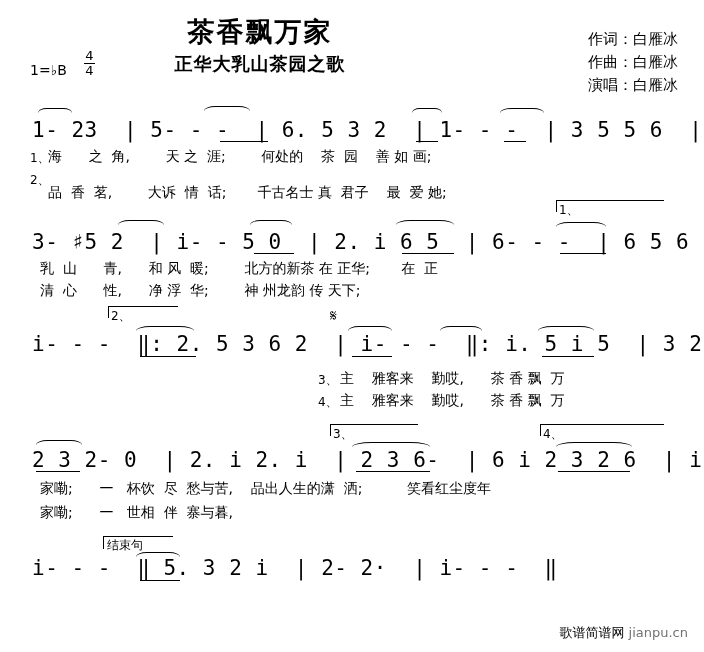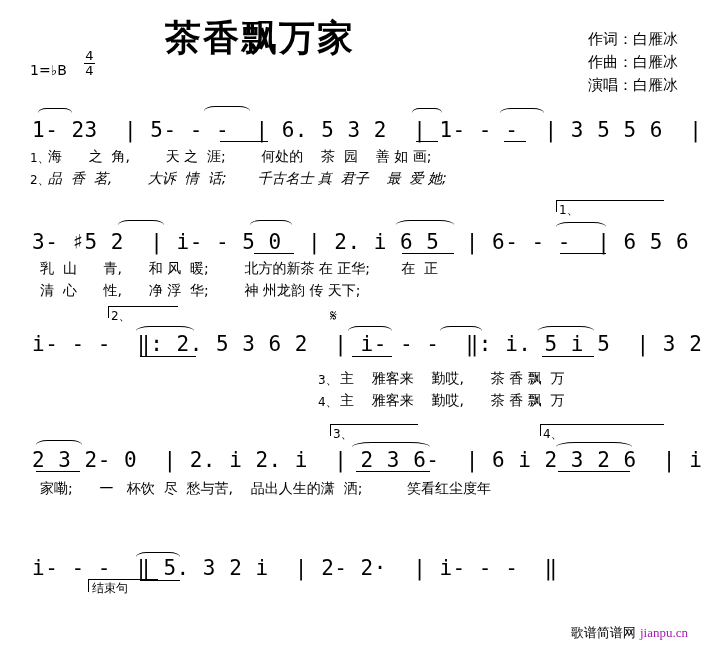--- a/index.html
+++ b/index.html
@@ -10,21 +10,21 @@
     color:#000;
     position:relative;
     overflow:hidden;
   }
   #sheet{position:relative;width:704px;height:652px;}
 
   
   .title{
     position:absolute;left:0;top:14px;width:520px;
     text-align:center;
-    font-size:36px;font-weight:bold;
+    font-size:27px;font-weight:bold;
     font-family:"DejaVu Sans", sans-serif;
     letter-spacing:2px;
   }
   .subtitle{
     position:absolute;left:0;top:52px;width:520px;
     text-align:center;
     font-size:18px;font-weight:bold;
     font-family:"DejaVu Sans", sans-serif;
     letter-spacing:1px;
   }
@@ -118,28 +118,29 @@
   .endlabel .hline{position:absolute;left:0;top:0;height:1.4px;background:#000;}
   .endlabel .txt{position:absolute;left:4px;top:1px;}
 
   
   .footer{
     position:absolute;right:16px;bottom:10px;
     font-size:13px;
     font-family:"DejaVu Sans", sans-serif;
   }
   .footer .cn{color:#000;}
-  .footer .en{color:#a21caf;font-family:Liberation Serif, serif;}
+  .footer .en{color:#737373;}
 </style>
 </head>
 <body>
 
 <div id="sheet">
 
   <div class="title">茶香飘万家</div>
+  <div class="subtitle">正华大乳山茶园之歌</div>
 
   <div class="credits">
     <div>作词：白雁冰</div>
     <div>作曲：白雁冰</div>
     <div>演唱：白雁冰</div>
   </div>
 
   <div class="keysig">1=♭B</div>
   <div class="meter">
     <b>4</b>
@@ -154,21 +155,21 @@
 
   <div class="notes" style="left:32px;top:118px;letter-spacing:0.5px;">1- 23  | 5- - -  | 6. 5 3 2  | 1- - -  | 3 5 5 6  | 1 2 1 6-  | 7 1 7 6  | 5- - -</div>
 
   <div class="beam" style="left:220px;top:141px;width:48px;"></div>
   <div class="beam" style="left:416px;top:141px;width:22px;"></div>
   <div class="beam" style="left:504px;top:141px;width:22px;"></div>
 
   <div class="lyricnum" style="left:30px;top:150px;">1、</div>
   <div class="lyric" style="left:48px;top:148px;">海      之  角,        天 之  涯;        何处的    茶  园    善 如 画;</div>
   <div class="lyricnum" style="left:30px;top:172px;">2、</div>
-  <div class="lyric" style="left:48px;top:170px;font-style:italic;">品  香  茗,        大诉  情  话;       千古名士 真  君子    最  爱 她;</div>
+  <div class="lyric" style="left:48px;top:184px;">品  香  茗,        大诉  情  话;       千古名士 真  君子    最  爱 她;</div>
 
   <div class="volta" style="left:556px;top:200px;width:108px;height:16px;">
     <div class="vline"></div>
     <div class="hline" style="width:108px;"></div>
     <div class="txt">1、</div>
   </div>
 
   <div class="slur" style="left:118px;top:220px;width:46px;"></div>
   <div class="slur" style="left:250px;top:220px;width:42px;"></div>
   <div class="slur" style="left:396px;top:220px;width:58px;"></div>
@@ -218,22 +219,23 @@
   <div class="slur" style="left:36px;top:440px;width:46px;"></div>
   <div class="slur" style="left:352px;top:442px;width:78px;"></div>
   <div class="slur" style="left:556px;top:442px;width:76px;"></div>
 
   <div class="notes" style="left:32px;top:448px;letter-spacing:0.5px;">2 3 2- 0  | 2. i 2. i  | 2 3 6-  | 6 i 2 3 2 6  | i- - -  ‖ 5 3 2 i 2 6</div>
   <div class="beam" style="left:36px;top:471px;width:44px;"></div>
   <div class="beam" style="left:356px;top:471px;width:74px;"></div>
   <div class="beam" style="left:558px;top:471px;width:72px;"></div>
 
   <div class="lyric" style="left:40px;top:480px;">家嘞;      一   杯饮  尽  愁与苦,    品出人生的潇  洒;          笑看红尘度年</div>
-
-  <div class="endlabel" style="left:88px;top:536px;width:70px;height:16px;margin-top:43px;">
+  <div class="lyric" style="left:40px;top:504px;">家嘞;      一   世相  伴  寨与暮,</div>
+
+  <div class="endlabel" style="left:103px;top:536px;width:70px;height:16px;">
     <div class="vline"></div>
     <div class="hline" style="width:70px;"></div>
     <div class="txt">结束句</div>
   </div>
 
   <div class="slur" style="left:136px;top:552px;width:44px;"></div>
   <div class="notes" style="left:32px;top:556px;letter-spacing:0.5px;">i- - -  ‖ 5. 3 2 i  | 2- 2·  | i- - -  ‖</div>
   <div class="beam" style="left:140px;top:580px;width:40px;"></div>
 
 

